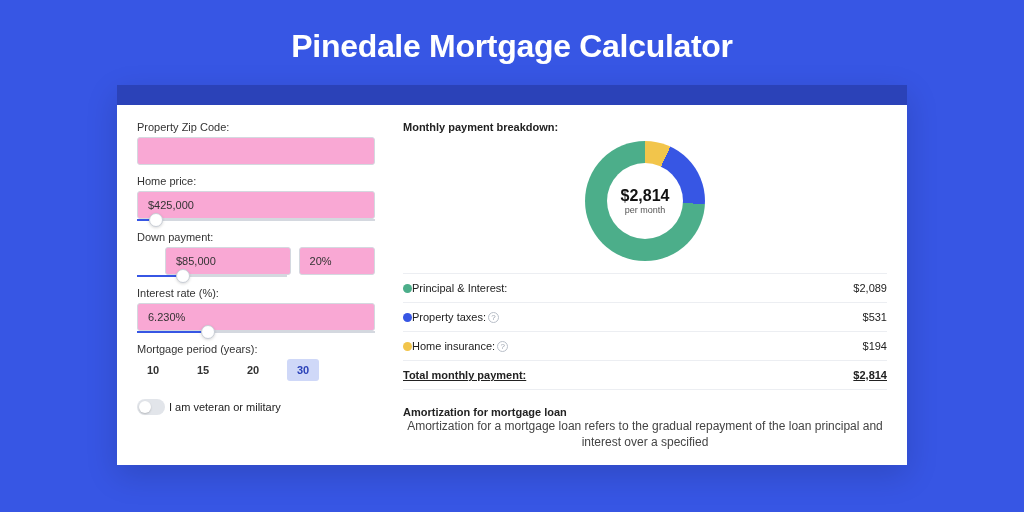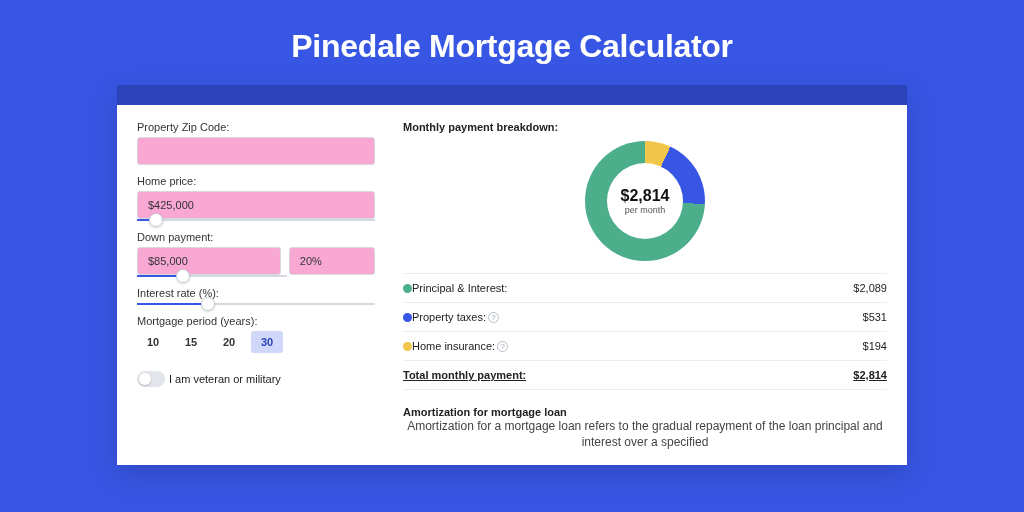--- a/index.html
+++ b/index.html
@@ -62,25 +62,25 @@
   .slider-fill {
     position: absolute; left: 0; top: 0; bottom: 0;
     background: #3756e4;
   }
   .slider-thumb {
     position: absolute; top: 50%; transform: translate(-50%, -50%);
     width: 14px; height: 14px; border-radius: 50%;
     background: #fff; border: 1px solid #c9ced6;
     box-shadow: 0 1px 3px rgba(0,0,0,0.15);
   }
-  .row2 { display: flex; gap: 8px; }
+  .row2 { display: flex; gap: 8px; margin-left: 28px; }
   .row2 .text-input:first-child { flex: 1.9; }
   .row2 .text-input:last-child { flex: 1; }
 
-  .period-btns { display: flex; gap: 6px; margin-top: 2px; }
+  .period-btns { display: flex; gap: 18px; margin-top: 2px; }
   .period-btn {
     width: 32px; height: 22px;
     border: none; background: transparent;
     font-size: 11px; font-weight: 700; color: #333;
     border-radius: 3px; cursor: pointer;
   }
   .period-btn.active { background: #cfd8f8; color: #2b42b8; }
 
   .toggle-row { display: flex; align-items: center; gap: 4px; margin-top: 18px; }
   .toggle {
@@ -172,20 +172,21 @@
             <input class="text-input" type="text" value="20%" style="">
           </div>
           <div class="slider-track" style="width:63%;">
             <div class="slider-fill" style="width:31%"></div>
             <div class="slider-thumb" style="left:31%"></div>
           </div>
         </div>
 
         <div class="field">
           <label class="field-label">Interest rate (%):</label>
+          <input class="text-input" type="text" value="6.230%" style="">
           <div class="slider-track">
             <div class="slider-fill" style="width:30%"></div>
             <div class="slider-thumb" style="left:30%"></div>
           </div>
         </div>
 
         <div class="field">
           <label class="field-label">Mortgage period (years):</label>
           <div class="period-btns">
             <button class="period-btn">10</button>

